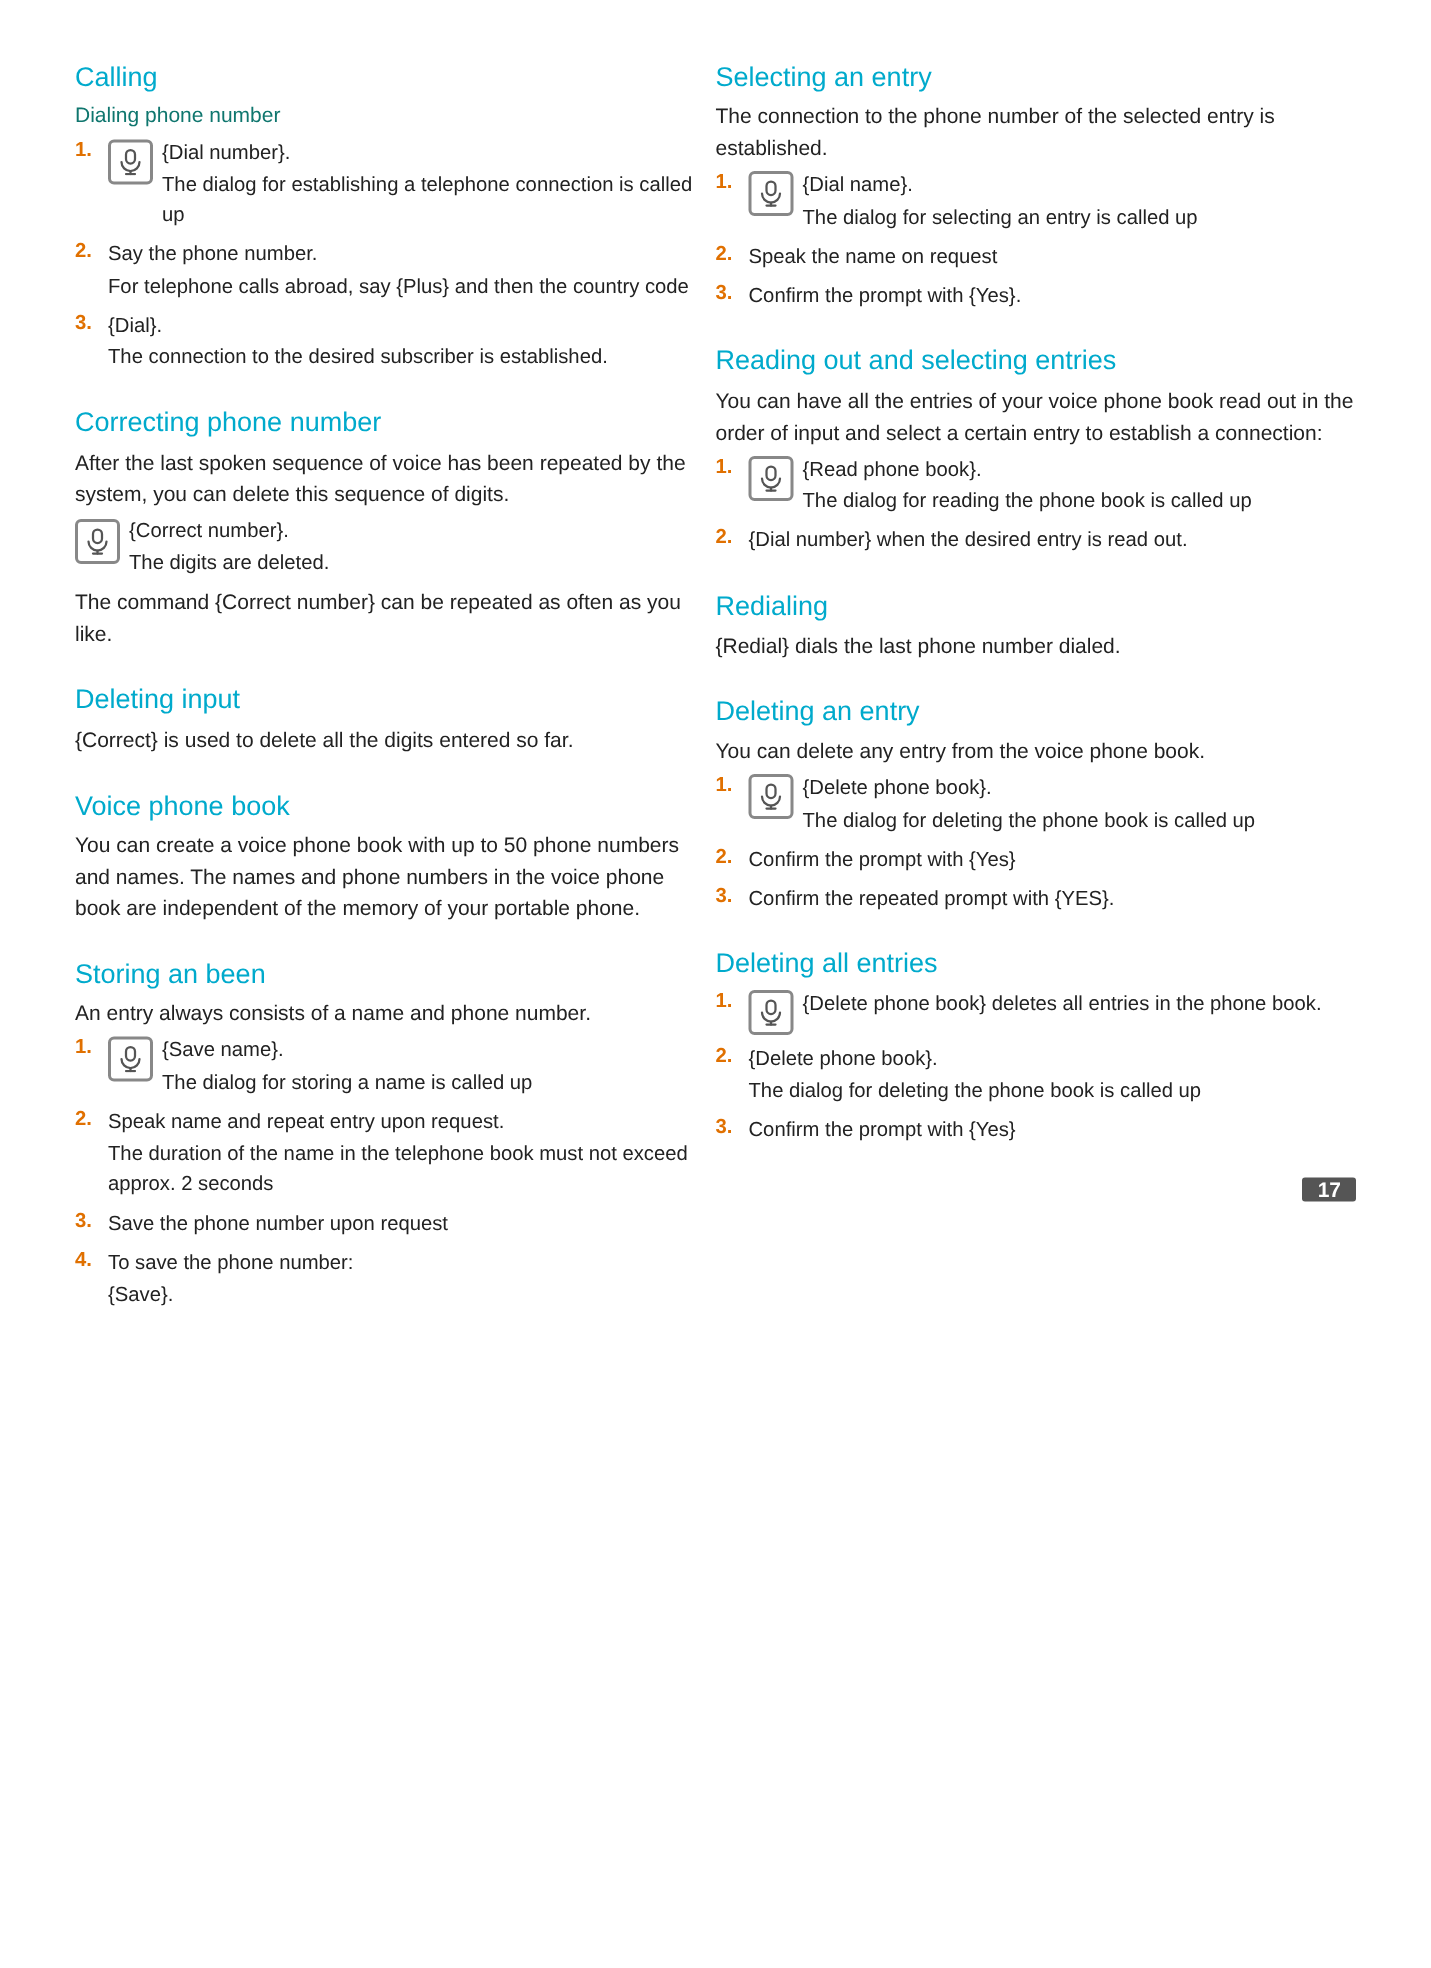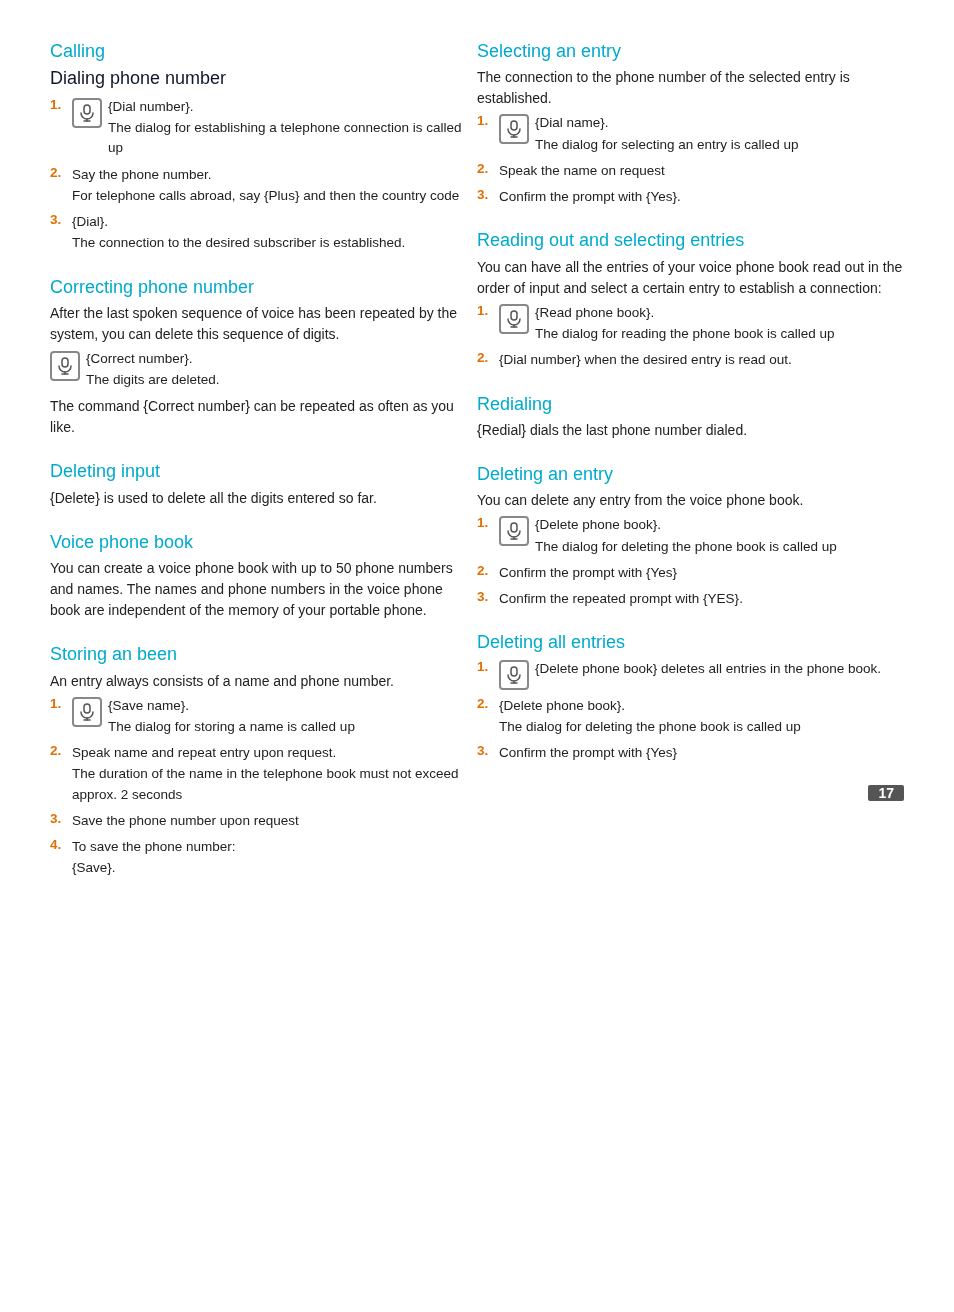--- a/index.html
+++ b/index.html
@@ -21,22 +21,22 @@
     .section {
       margin-bottom: 22px;
     }
     .section-title {
       font-size: 18px;
       color: #00aacc;
       margin-bottom: 4px;
       line-height: 1.3;
     }
     .section-subtitle {
-      font-size: 18px;
-      color: #0f172a;
+      font-size: 14px;
+      color: #0f766e;
       margin-bottom: 6px;
       line-height: 1.3;
     }
     .section-body {
       font-size: 14px;
       color: #222;
       margin-bottom: 4px;
       line-height: 1.5;
     }
     .step-list {
@@ -174,21 +174,21 @@
         <div>
           <div class="step-main">{Correct number}.</div>
           <div class="step-sub">The digits are deleted.</div>
         </div>
       </div>
       <div class="section-body">The command {Correct number} can be repeated as often as you like.</div>
     </div>
 
     <div class="section">
       <div class="section-title">Deleting input</div>
-      <div class="section-body">{Delete} is used to delete all the digits entered so far.</div>
+      <div class="section-body">{Correct} is used to delete all the digits entered so far.</div>
     </div>
 
     <div class="section">
       <div class="section-title">Voice phone book</div>
       <div class="section-body">You can create a voice phone book with up to 50 phone numbers and names. The names and phone numbers in the voice phone book are independent of the memory of your portable phone.</div>
     </div>
 
     <div class="section">
       <div class="section-title">Storing an been</div>
       <div class="section-body">An entry always consists of a name and phone number.</div>

